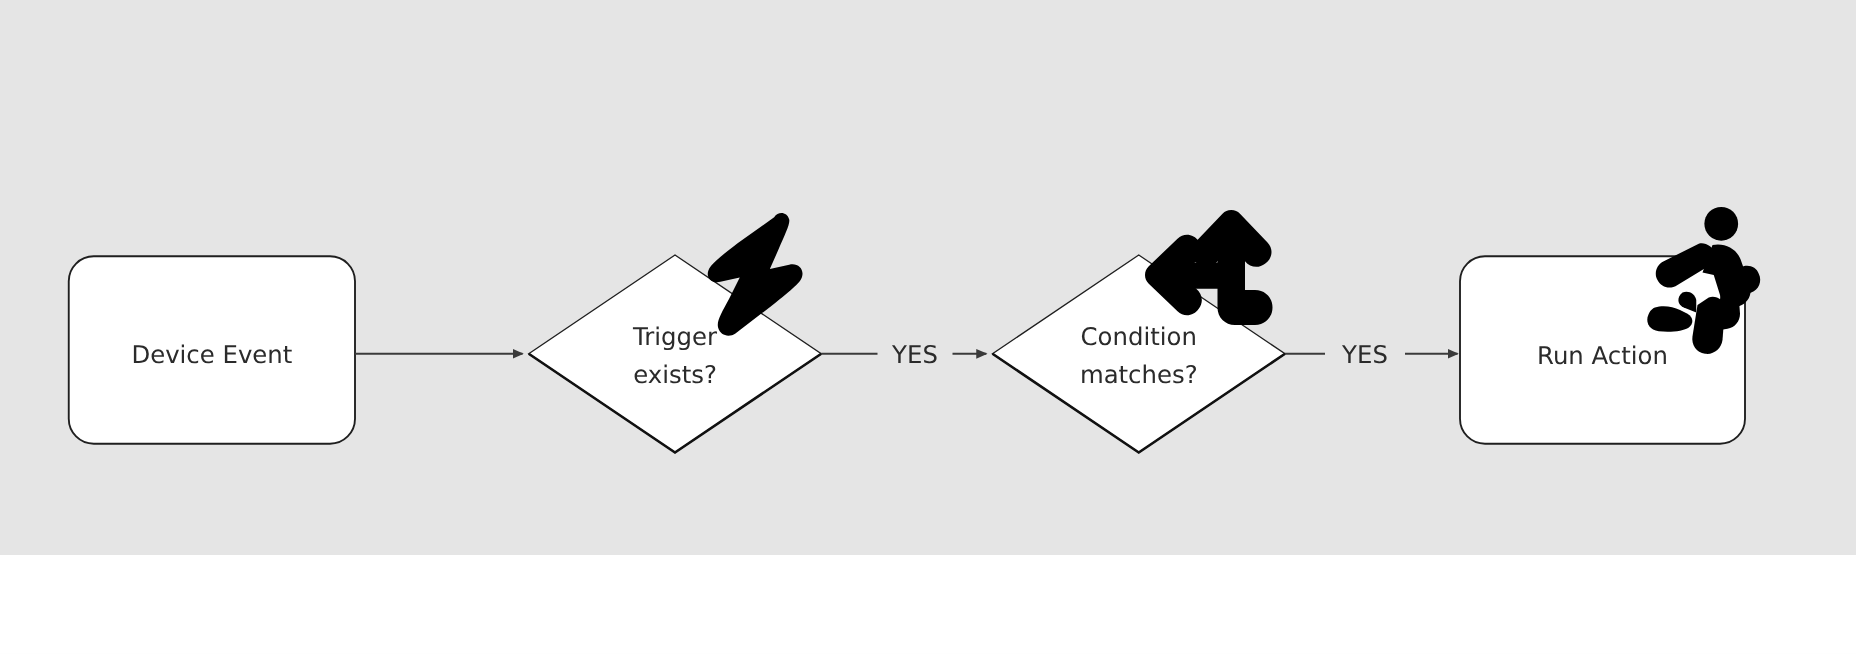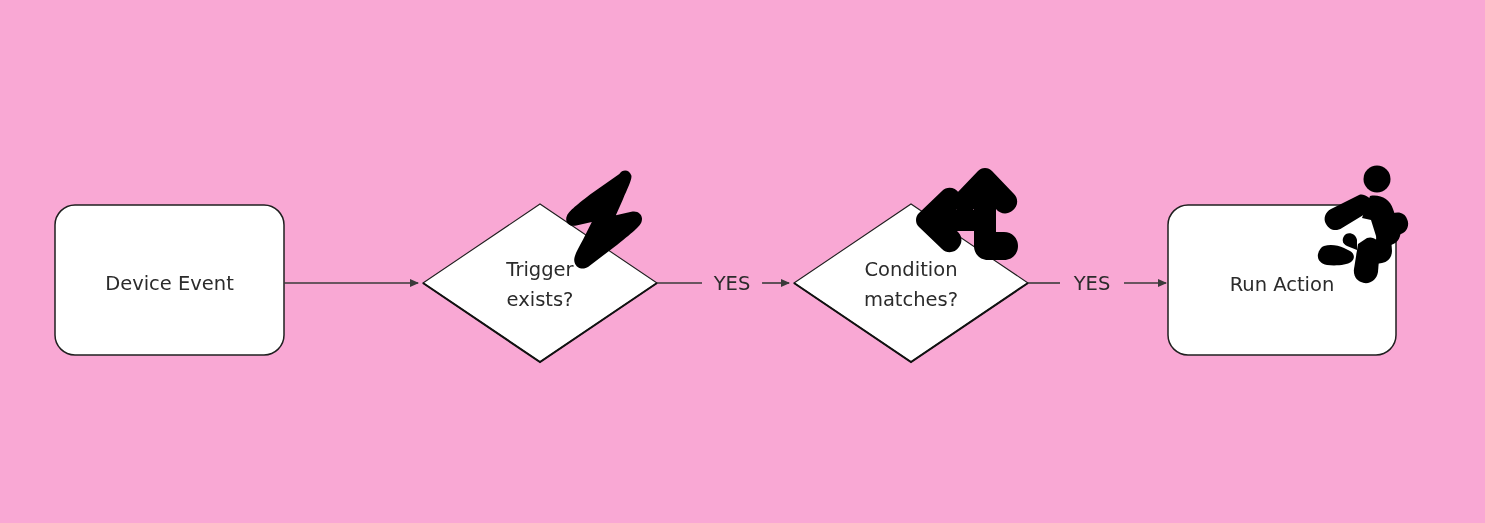--- a/index.html
+++ b/index.html
@@ -9,22 +9,22 @@
   }
   body {
     width: 1485px;
     height: 523px;
     font-family: "DejaVu Sans", "Liberation Sans", sans-serif;
     overflow: hidden;
   }
   #canvas {
     position: relative;
     width: 1485px;
-    height: 523px;
-    background: #f9a8d4;
+    height: 444px;
+    background: #e5e5e5;
   }
   #flow-svg {
     position: absolute;
     top: 0;
     left: 0;
     width: 1485px;
     height: 523px;
     display: block;
   }
   .node-label {

